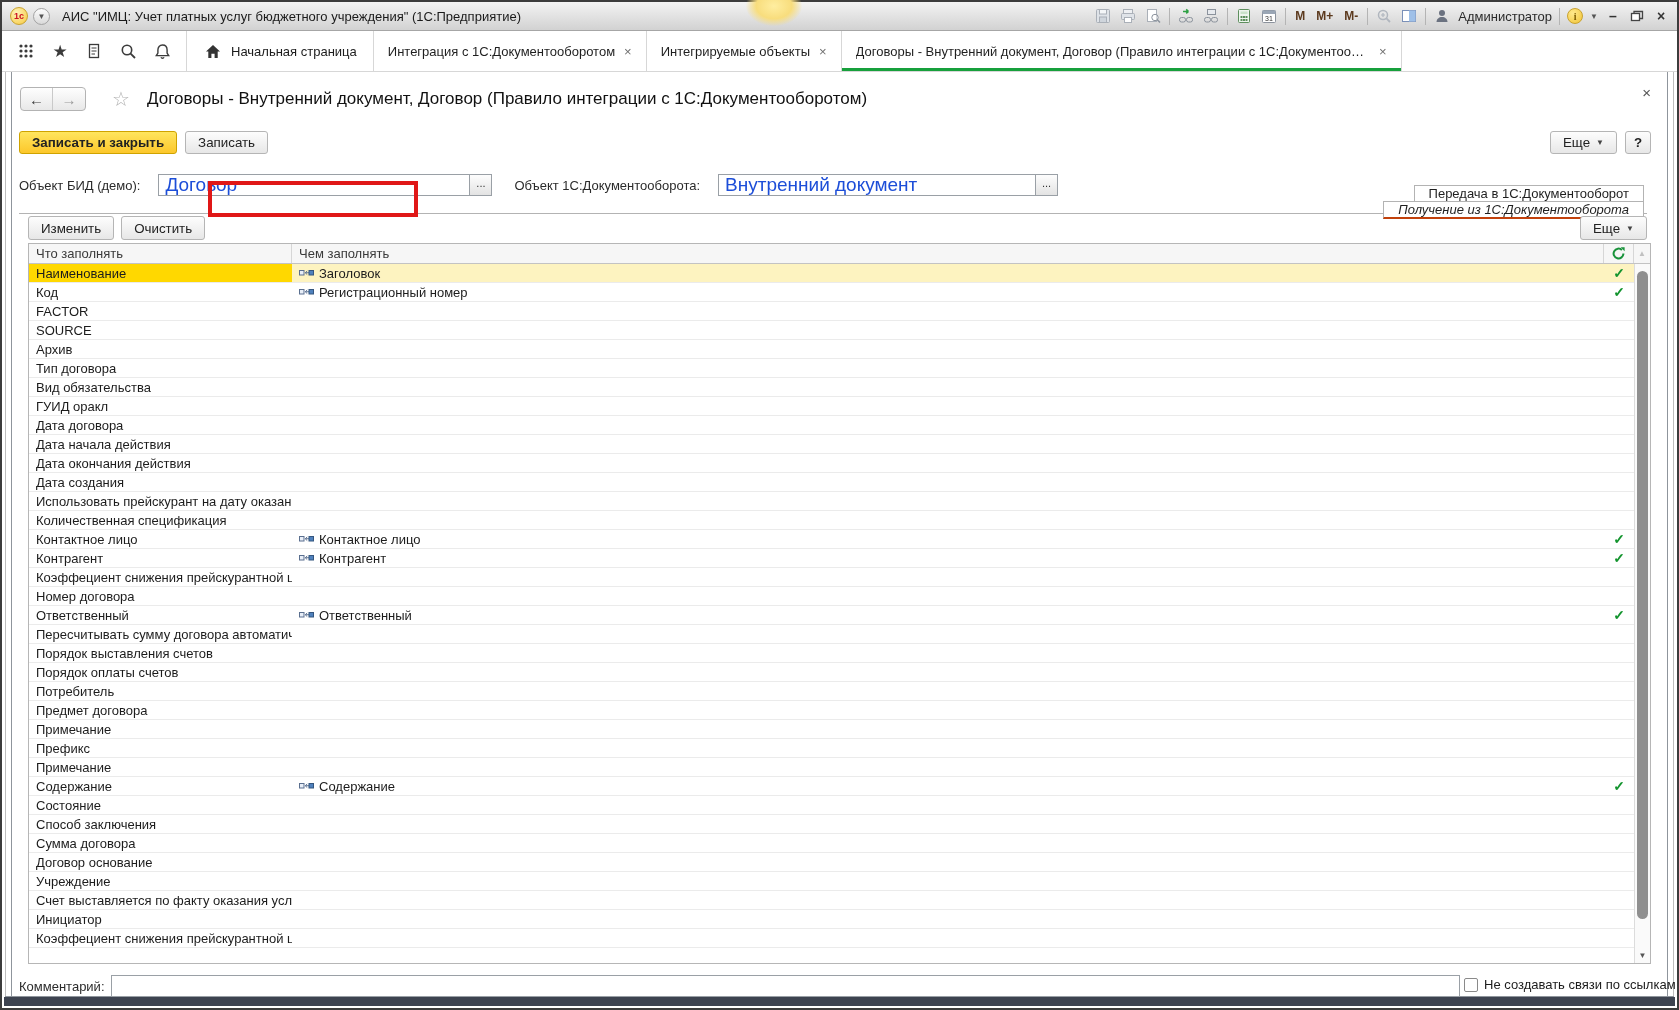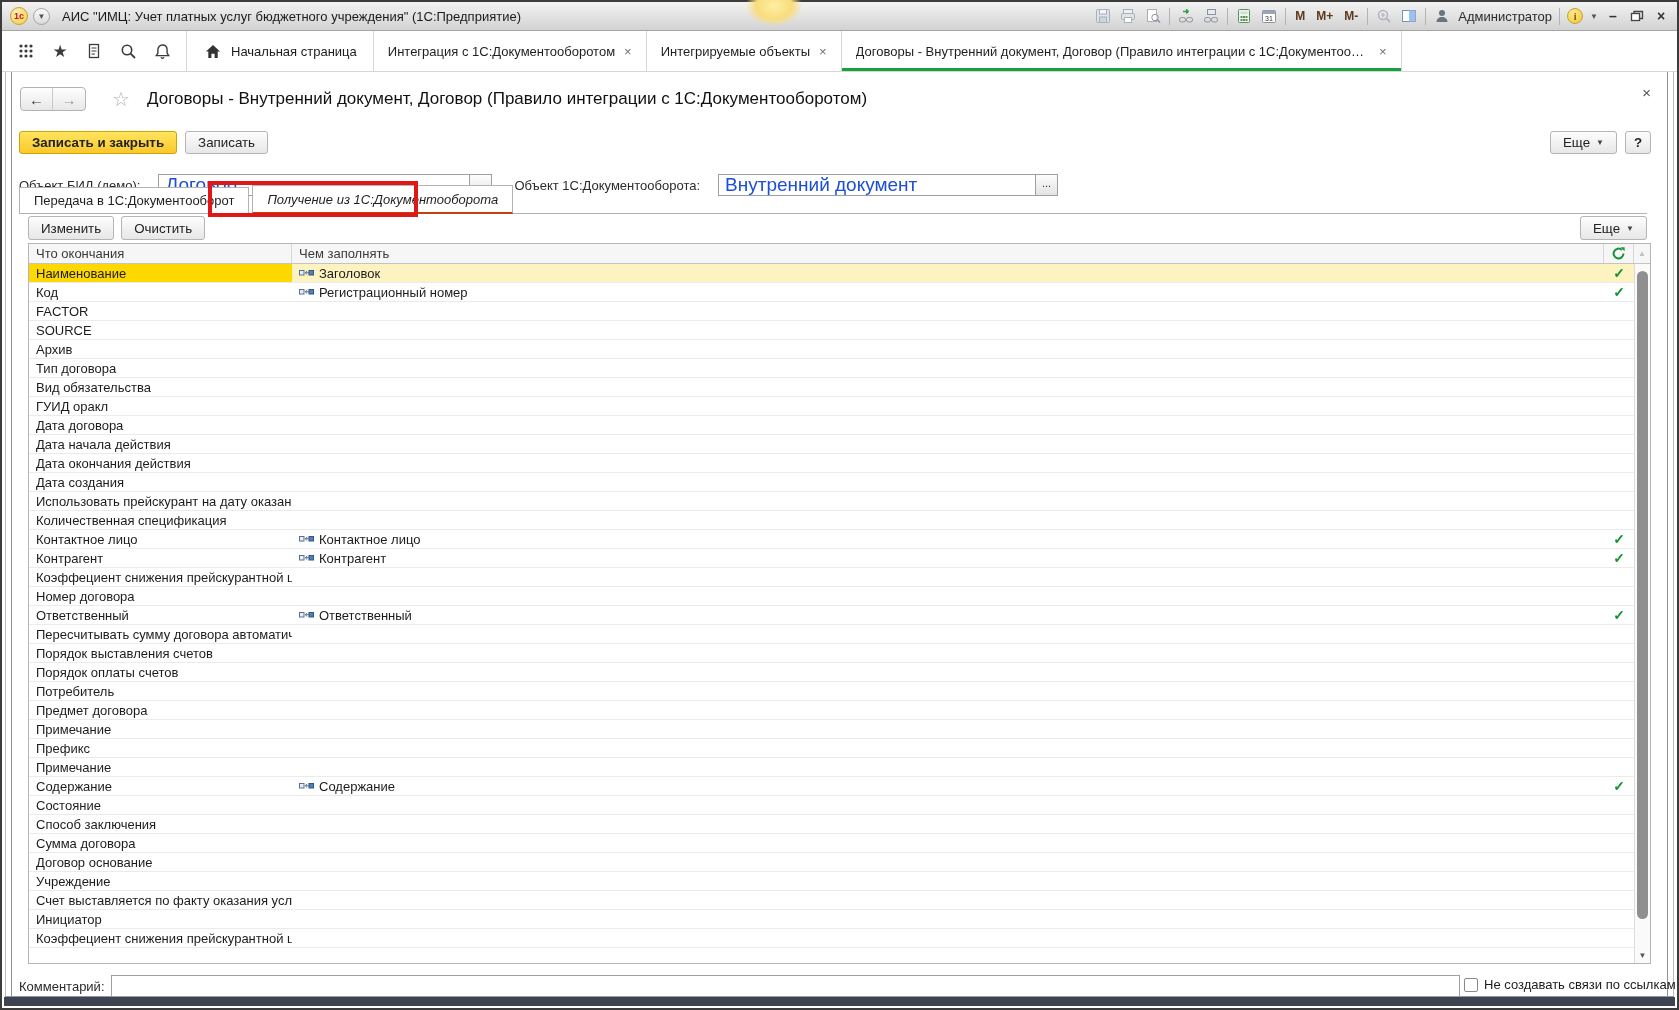--- a/index.html
+++ b/index.html
@@ -77,21 +77,21 @@
   .flabel { color:#2b2b2b; margin-right:6px; white-space:nowrap; }
   .fgroup { display:flex; }
   .finput { height:22px; border:1px solid #9aa0a6; padding:0 6px; font-family:"Liberation Sans",sans-serif;
     font-size:19px; color:#1d4ed8; background:#fff; }
   .fellip { width:22px; height:22px; border:1px solid #9aa0a6; border-left:none;
     background:linear-gradient(#fdfdfd,#e3e3e3); display:flex; align-items:center; justify-content:center;
     font-size:11px; color:#333; padding-bottom:5px; }
 
   
   .ptabs { position:absolute; left:17px; top:183px; right:30px; height:29px;
-    display:flex; align-items:flex-end; border-bottom:1px solid #b3b3b3; }
+    display:flex; align-items:flex-end; border-bottom:1px solid #b3b3b3;flex-direction:column; }
   .ptab { height:26px; display:flex; align-items:center; padding:0 14px; border:1px solid #b3b3b3;
     border-bottom:none; background:#fff; color:#1f1f1f; margin-right:3px; white-space:nowrap; }
   .ptab.active { height:29px; margin-bottom:-1px; border-bottom:2px solid #c2410c;font-style:italic; }
   .redbox { position:absolute; left:206px; top:179px; width:210px; height:36px;
     border:4px solid #e01717; z-index:15; pointer-events:none; }
 
   
   .tbl-toolbar { position:absolute; left:26px; top:214px; display:flex; gap:7px; }
   .tbl-toolbar-right { position:absolute; right:30px; top:214px; }
 
@@ -346,21 +346,21 @@
   </div>
   <div class="tbl-toolbar-right">
     <button class="btn" style="height:24px;">
         <span>Еще</span>
         <span class="dd">▼</span>
       </button>
   </div>
 
   <div class="mtable">
     <div class="thead">
-      <div class="th th-what">Что окончания</div>
+      <div class="th th-what">Что заполнять</div>
       <div class="th th-with">Чем заполнять</div>
       <div class="th-sync">
         <svg width="15" height="15">
             <path d="M12.4 7.5a4.9 4.9 0 1 1-1.5-3.5" fill="none" stroke="#18923a" stroke-width="2"></path>
             <polygon points="9.6,1.2 13.6,1.2 13.6,5.2" fill="#18923a"></polygon>
           </svg>
       </div>
       <div class="th-scroll">▲</div>
     </div>
     <div class="tbody">

